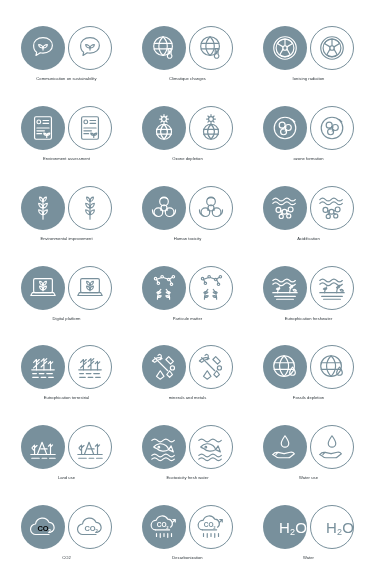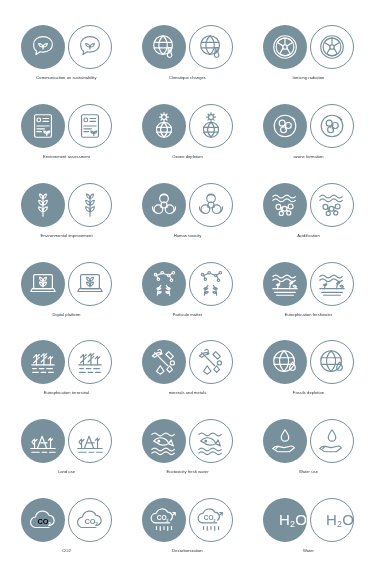--- a/index.html
+++ b/index.html
@@ -10,21 +10,21 @@
   }
   *{box-sizing:border-box;margin:0;padding:0;}
   html,body{
     width:375px;height:577px;
     background:var(--bg);
     font-family:"Liberation Sans", sans-serif;
     overflow:hidden;
   }
   .sheet{
     width:375px;height:577px;
-    padding:14px 6px 12px 6px;
+    padding:14px 6px 4px 6px;
     display:grid;
     grid-template-columns:repeat(3,1fr);
     grid-template-rows:repeat(7,1fr);
     align-items:center;
     justify-items:center;
   }
   .cell{
     width:100%;
     display:flex;
     flex-direction:column;

